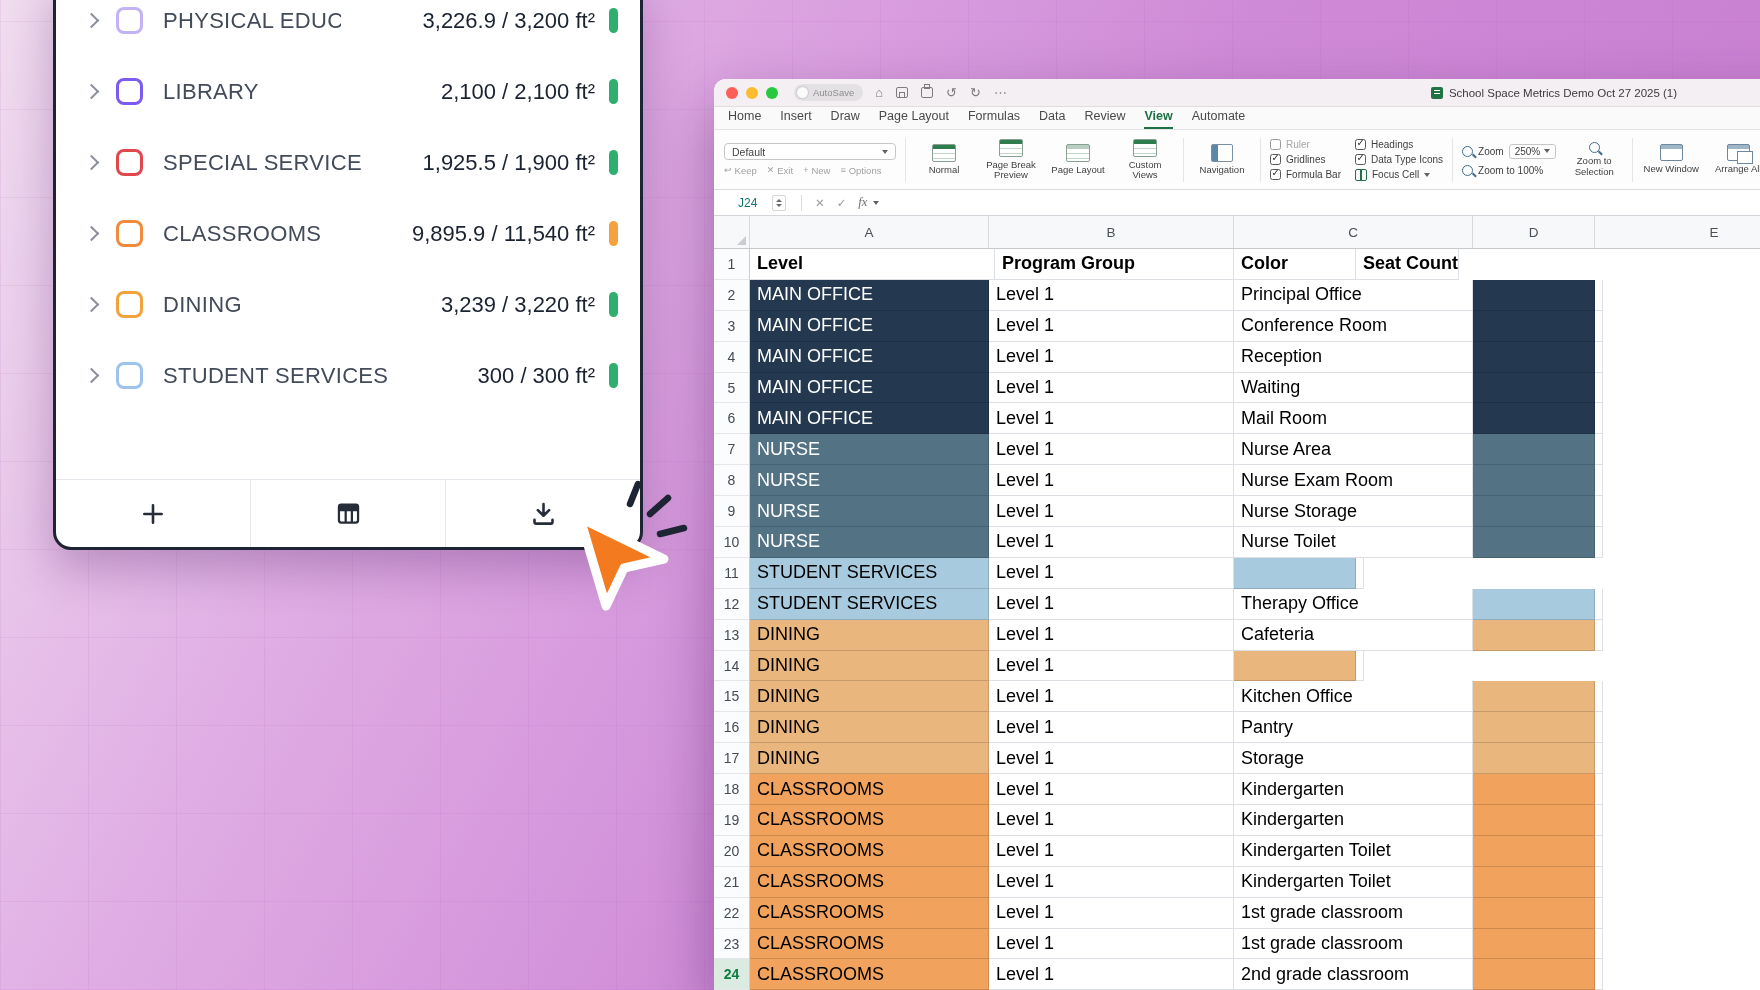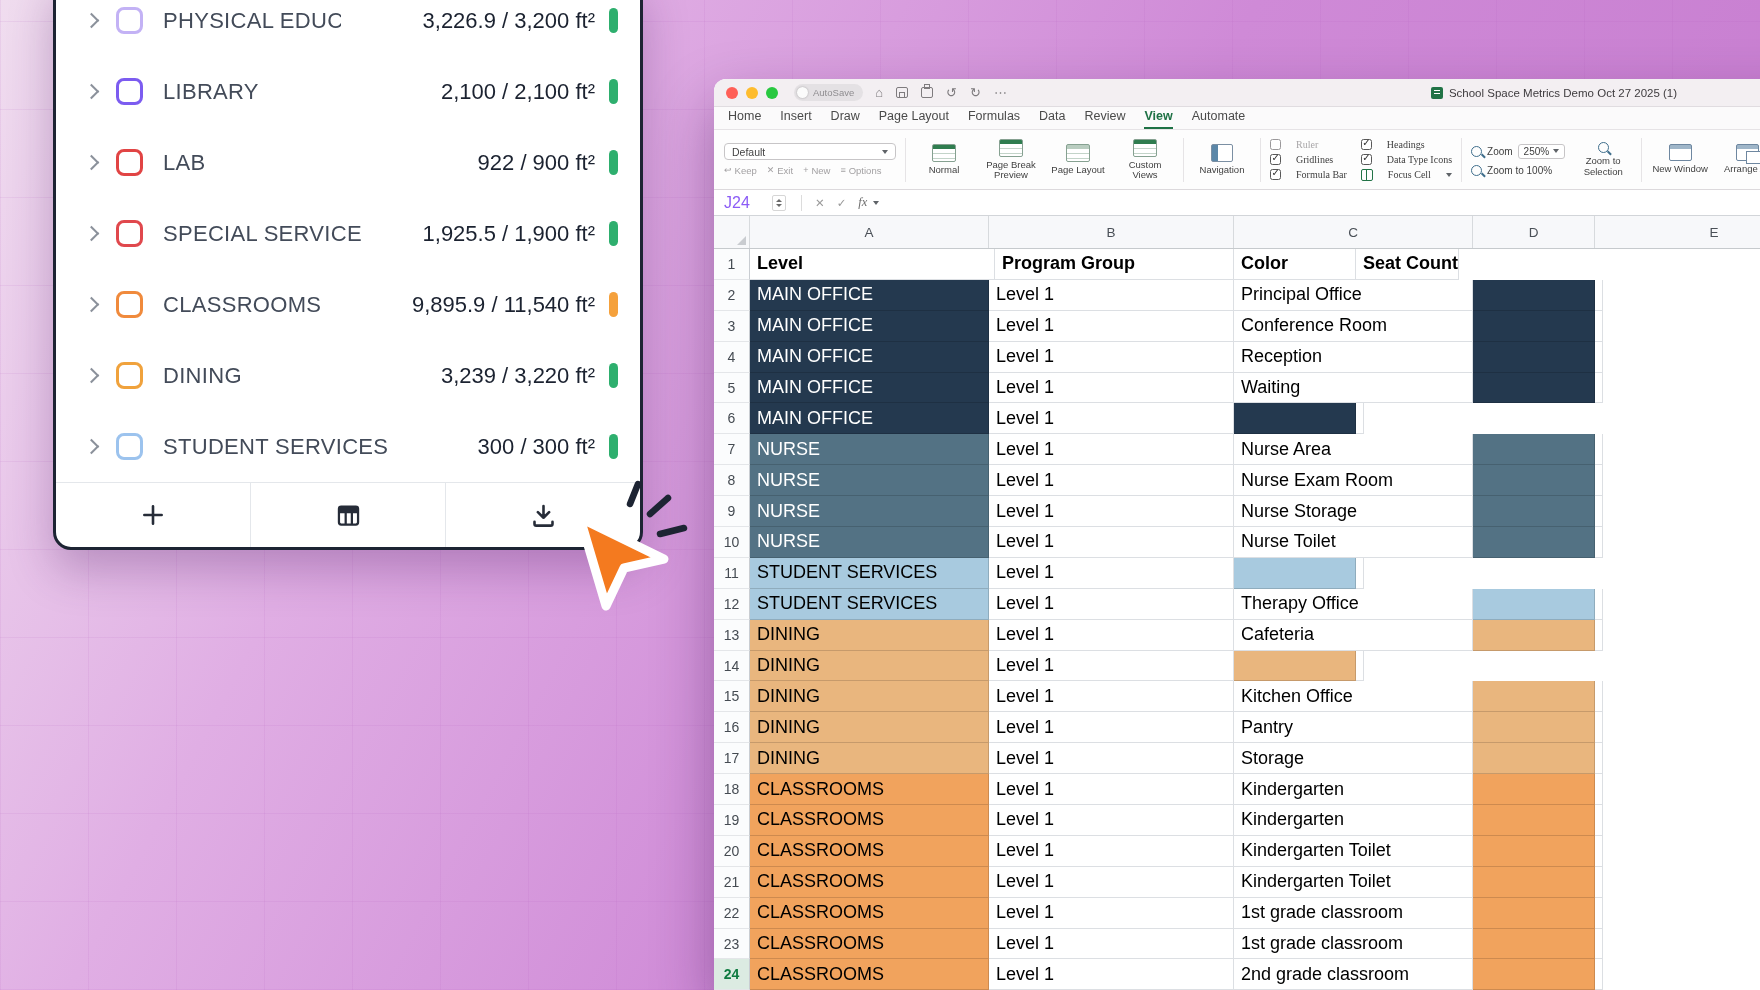--- a/index.html
+++ b/index.html
@@ -79,21 +79,21 @@
   .rlabel { font-size:9.5px; line-height:1.08; text-align:center; color:#3f3f3f; }
   .vic { width:24px; height:18px; border:1.2px solid #86a191; border-radius:2px;
     background:linear-gradient(#2f7d4f 0 4.5px,#fff 4.5px); position:relative; }
   .vic::after { content:""; position:absolute; left:0; right:0; top:8px; height:1px; background:#c3d4c9;
     box-shadow:0 5px 0 #c3d4c9; }
   .vic.pagelayout { background:linear-gradient(#b9cdc0 0 4.5px,#fff 4.5px); }
   .nic { width:22px; height:18px; border:1.2px solid #7b8fa3; border-radius:2px;
     background:linear-gradient(90deg,#5b87a8 0 6px,#fff 6px); }
   .rg-show { display:flex; gap:14px; }
   .showcol { display:flex; flex-direction:column; gap:4px; }
-  .rcheck { display:flex; align-items:center; gap:15px; font-size:10px; color:#3e3e3e; cursor:pointer; white-space:nowrap;font-family:Liberation Serif, serif; }
+  .rcheck { display:flex; align-items:center; gap:5px; font-size:10px; color:#3e3e3e; cursor:pointer; white-space:nowrap; }
   .rcheck.dim { color:#a8a6a8; }
   .cb { width:11px; height:11px; border:1.3px solid #9a989a; border-radius:2.5px; background:#fff; position:relative; flex:none; }
   .cb.checked { border-color:#585858; }
   .cb.checked::after { content:"✓"; position:absolute; left:0.5px; top:-2.5px; font-size:10px; color:#2f2f2f; }
   .fic { width:12px; height:12px; border:1.6px solid #217346; border-radius:2px; position:relative; flex:none; }
   .fic::after { content:""; position:absolute; left:4px; top:-1px; bottom:-1px; width:1.6px; background:#217346; }
   .zoomcol { display:flex; flex-direction:column; gap:6px; }
   .zrow { display:flex; align-items:center; gap:5px; font-size:10px; cursor:pointer; white-space:nowrap; }
   .zic { width:11px; height:11px; border:1.6px solid #3f6e8c; border-radius:50%; position:relative; flex:none; }
   .zic::after { content:""; position:absolute; width:5px; height:1.6px; background:#3f6e8c; right:-4.5px; bottom:-1px;
@@ -101,22 +101,22 @@
   .zbox { border:1px solid #c7c5c7; border-radius:3px; height:15px; padding:0 5px; display:flex; align-items:center; gap:4px; background:#fff; }
   .wic { width:23px; height:17px; border:1.2px solid #6e87a0; border-radius:2px;
     background:linear-gradient(#9fb6c9 0 4px,#fff 4px); position:relative; }
   .wic.arrange::after { content:""; position:absolute; right:-4px; bottom:-4px; width:14px; height:11px;
     border:1.2px solid #6e87a0; background:#fff; }
   .stackcol { display:flex; flex-direction:column; gap:5px; }
   .side-group { overflow:hidden; }
 
   
   .fbar { height:26px; border-bottom:1px solid #d2d5d9; display:flex; align-items:center; background:#fff; }
-  .namebox { width:58px; height:100%; display:flex; align-items:center; padding-left:10px;
-    font-size:16px; color:#8b5cf6; }
+  .namebox { width:58px; height:100%; display:flex; align-items:center; padding-left:24px;
+    font-size:12px; color:#0f766e; }
   .stepper { width:14px; height:16px; display:flex; flex-direction:column; align-items:center; justify-content:center; gap:2px;
     border:1px solid #d6d6d6; border-radius:2px; margin-right:8px; cursor:pointer; }
   .stp { width:0; height:0; border-left:3px solid transparent; border-right:3px solid transparent; }
   .stp.up { border-bottom:3.5px solid #6a6a6a; }
   .stp.dn { border-top:3.5px solid #6a6a6a; }
   .fdiv { width:1px; height:16px; background:#dcdcdc; margin:0 7px; }
   .fbtn { color:#9a9a9a; font-size:11.5px; margin:0 6px; cursor:pointer; }
   .fbtn.fx { font-family:"Liberation Serif",serif; font-style:italic; font-size:12.5px; color:#6f6f6f; }
   .finput { flex:1; height:100%; }
 
@@ -161,29 +161,20 @@
           </span>
           <span class="pcheck" style="border-color:#7c5cf0"></span>
           <span class="plabel">LIBRARY</span>
           <span class="pvalue">2,100 / 2,100 ft²</span>
           <span class="pind" style="background:#2eaf6e"></span>
         </div>
         <div class="prow">
           <span class="chevwrap">
             <span class="chevron"></span>
           </span>
-          <span class="pcheck" style="border-color:#e14444"></span>
-          <span class="plabel">LAB</span>
-          <span class="pvalue">922 / 900 ft²</span>
-          <span class="pind" style="background:#2eaf6e"></span>
-        </div>
-        <div class="prow">
-          <span class="chevwrap">
-            <span class="chevron"></span>
-          </span>
           <span class="pcheck" style="border-color:#e0484d"></span>
           <span class="plabel">SPECIAL SERVICE</span>
           <span class="pvalue">1,925.5 / 1,900 ft²</span>
           <span class="pind" style="background:#2eaf6e"></span>
         </div>
         <div class="prow">
           <span class="chevwrap">
             <span class="chevron"></span>
           </span>
           <span class="pcheck" style="border-color:#f08a3c"></span>
@@ -455,20 +446,21 @@
             <div class="scell col-A colored" style="background: rgb(36, 57, 79); color: rgb(255, 255, 255);">MAIN OFFICE</div>
             <div class="scell col-B">Level 1</div>
             <div class="scell col-C">Waiting</div>
             <div class="scell col-D colored" style="background: rgb(36, 57, 79);"></div>
             <div class="scell col-E"></div>
           </div>
           <div class="srow">
             <div class="sgut">6</div>
             <div class="scell col-A colored" style="background: rgb(36, 57, 79); color: rgb(255, 255, 255);">MAIN OFFICE</div>
             <div class="scell col-B">Level 1</div>
+            <div class="scell col-C">Mail Room</div>
             <div class="scell col-D colored" style="background: rgb(36, 57, 79);"></div>
             <div class="scell col-E"></div>
           </div>
           <div class="srow">
             <div class="sgut">7</div>
             <div class="scell col-A colored" style="background: rgb(83, 114, 132); color: rgb(255, 255, 255);">NURSE</div>
             <div class="scell col-B">Level 1</div>
             <div class="scell col-C">Nurse Area</div>
             <div class="scell col-D colored" style="background: rgb(83, 114, 132);"></div>
             <div class="scell col-E"></div>

